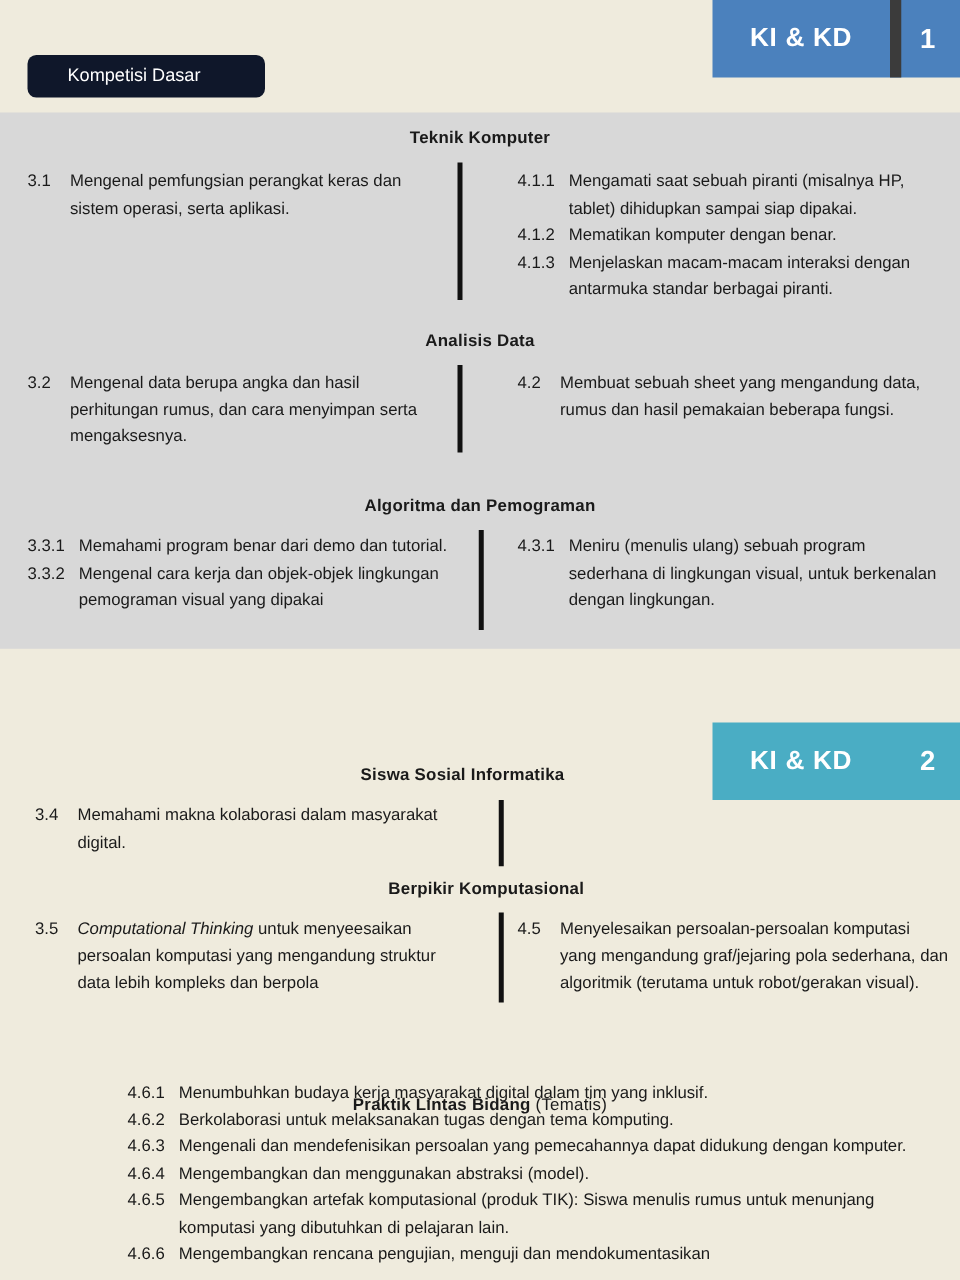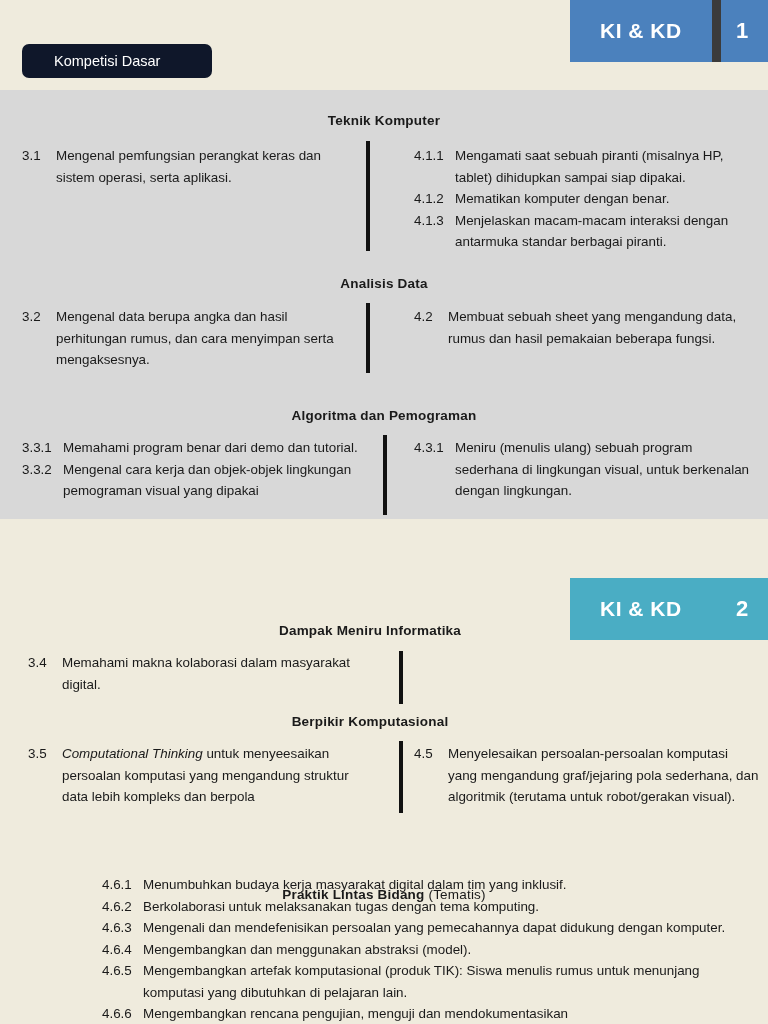--- a/index.html
+++ b/index.html
@@ -87,21 +87,20 @@
     margin-left: 32px;
     white-space: nowrap;
   }
 
   
   .content {
     position: absolute;
     left: 0; top: 0;
     width: 768px; height: 800px;
     z-index: 3;
-    margin-top: 11px;
   }
 
   .sec-title {
     position: absolute;
     font-size: 13.5px;
     font-weight: bold;
     letter-spacing: 0.2px;
     white-space: nowrap;
     text-align: center;
   }
@@ -228,32 +227,32 @@
   </div>
 
   <div class="kd-col" style="left:414px; top:426px; width:340px;">
     <div class="kd-item wide">
       <span class="code">4.3.1</span>
       <span>Meniru (menulis ulang) sebuah program sederhana di lingkungan visual, untuk berkenalan dengan lingkungan.</span>
     </div>
   </div>
 
   <div class="sec-title" style="left:0; top:612px; width:740px;">
-    <span>Dampak Meniru Informatika</span>
+    <span>Siswa Sosial Informatika</span>
   </div>
   <div class="divider-bar" style="left:399px; top:640px; height:53px;"></div>
 
   <div class="kd-col" style="left:28px; top:641px; width:340px;">
     <div class="kd-item">
       <span class="code">3.4</span>
       <span>Memahami makna kolaborasi dalam masyarakat digital.</span>
     </div>
   </div>
 
-  <div class="sec-title" style="left:0; top:703px; width:740px;">
+  <div class="sec-title" style="left:0; top:703px; width:740px;padding-left:19px;">
     <span>Berpikir Komputasional</span>
   </div>
   <div class="divider-bar" style="left:399px; top:730px; height:72px;"></div>
 
   <div class="kd-col" style="left:28px; top:732px; width:350px;">
     <div class="kd-item">
       <span class="code">3.5</span>
       <em>Computational Thinking</em><span> untuk menyeesaikan persoalan komputasi yang mengandung struktur data lebih kompleks dan berpola</span>
     </div>
   </div>

